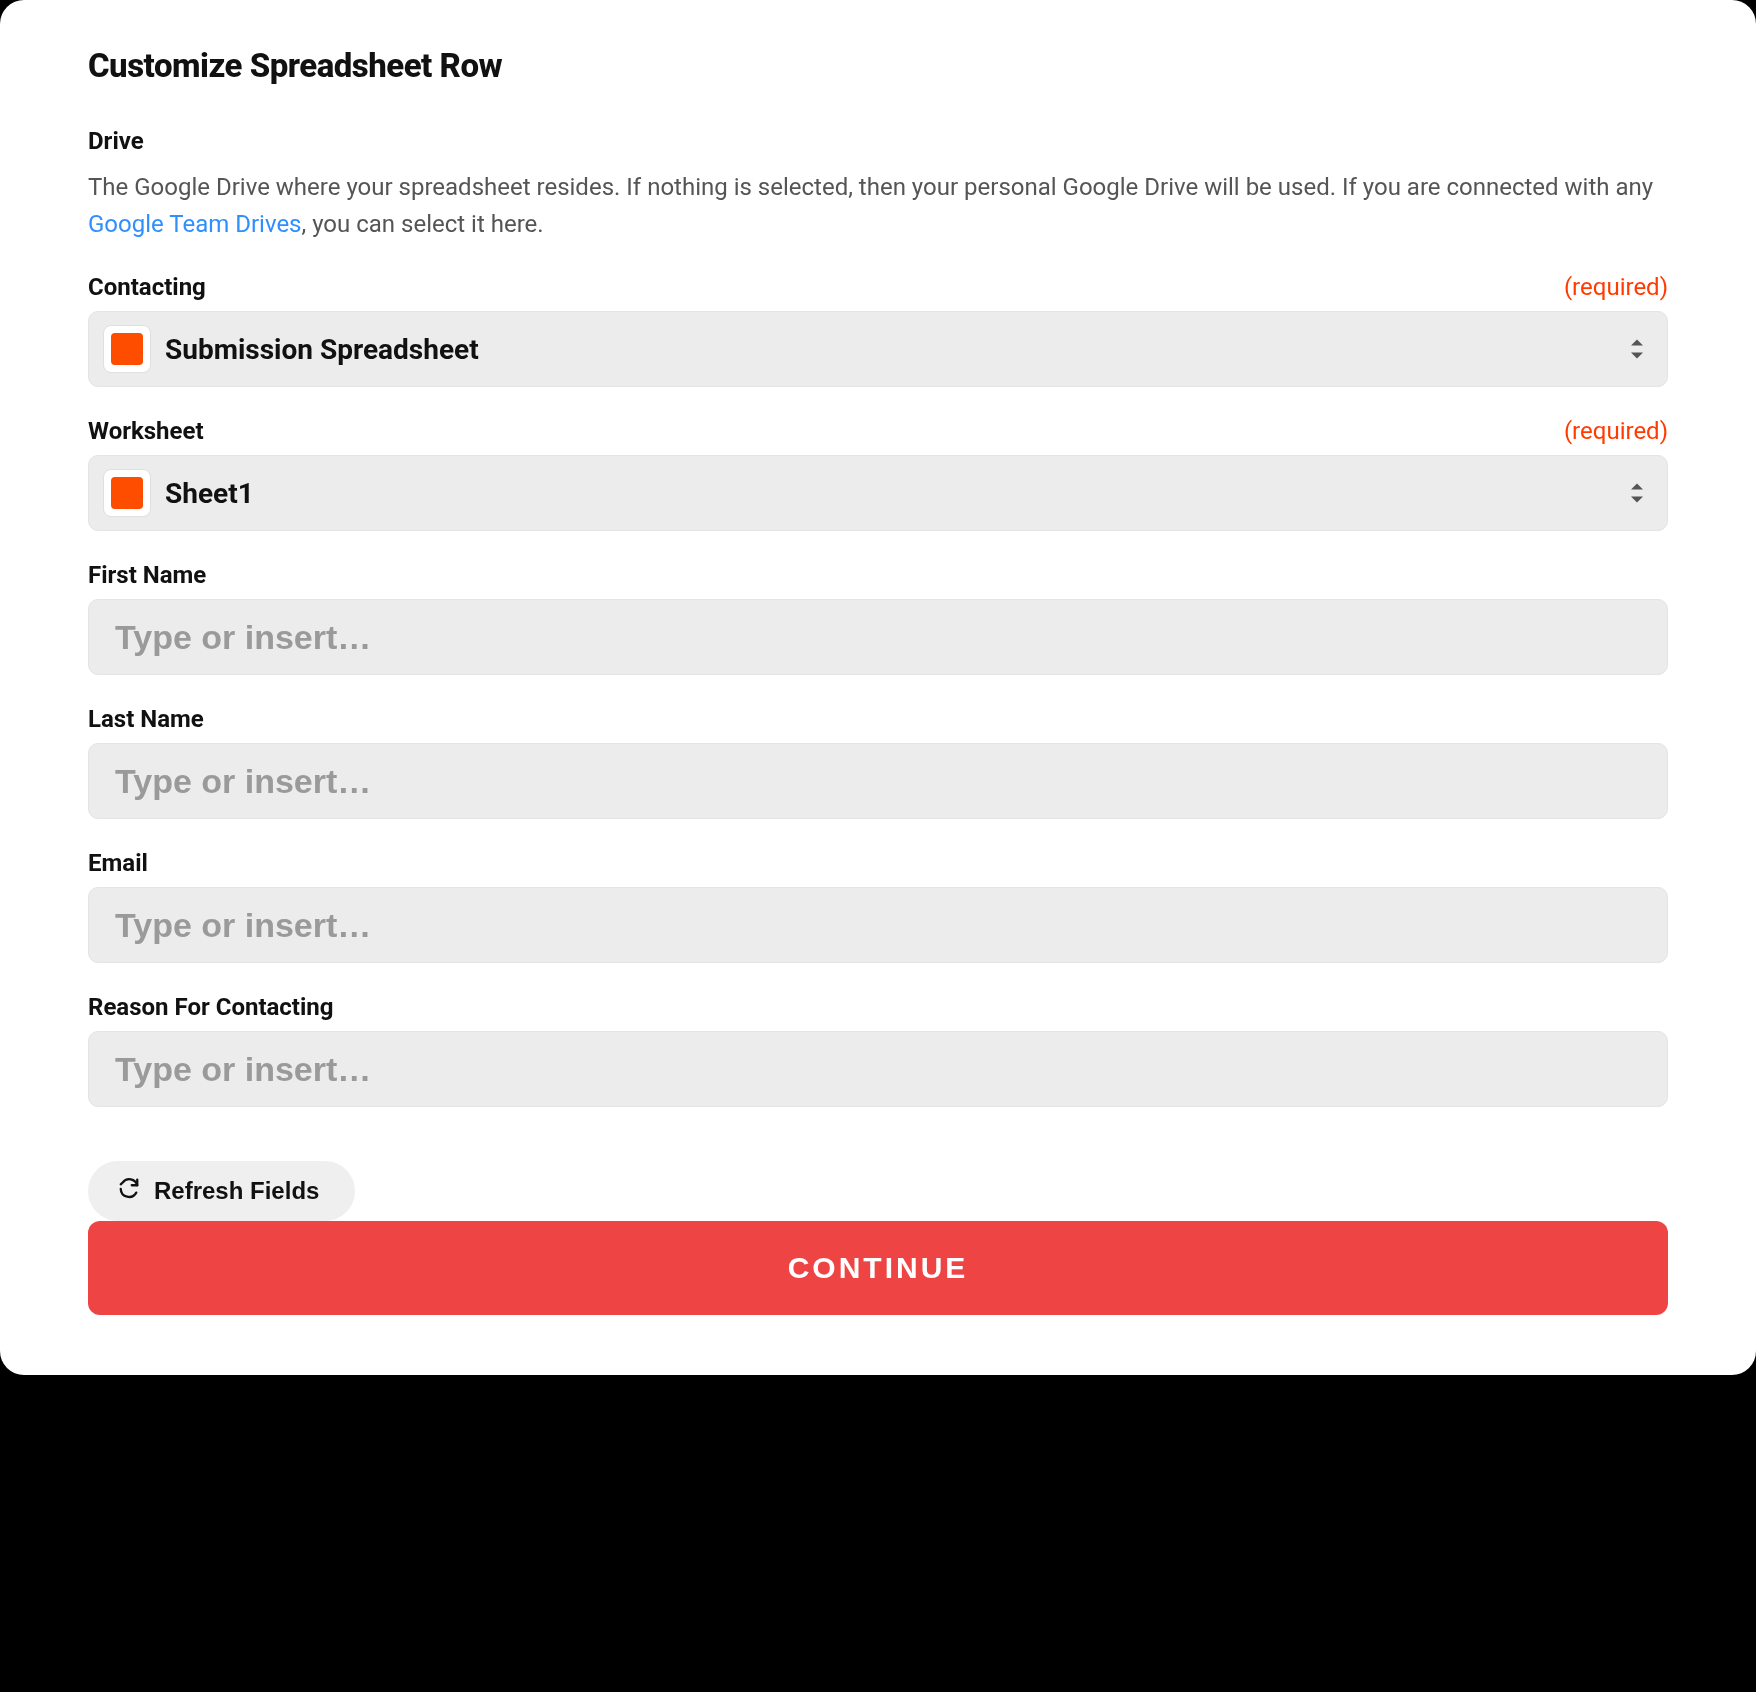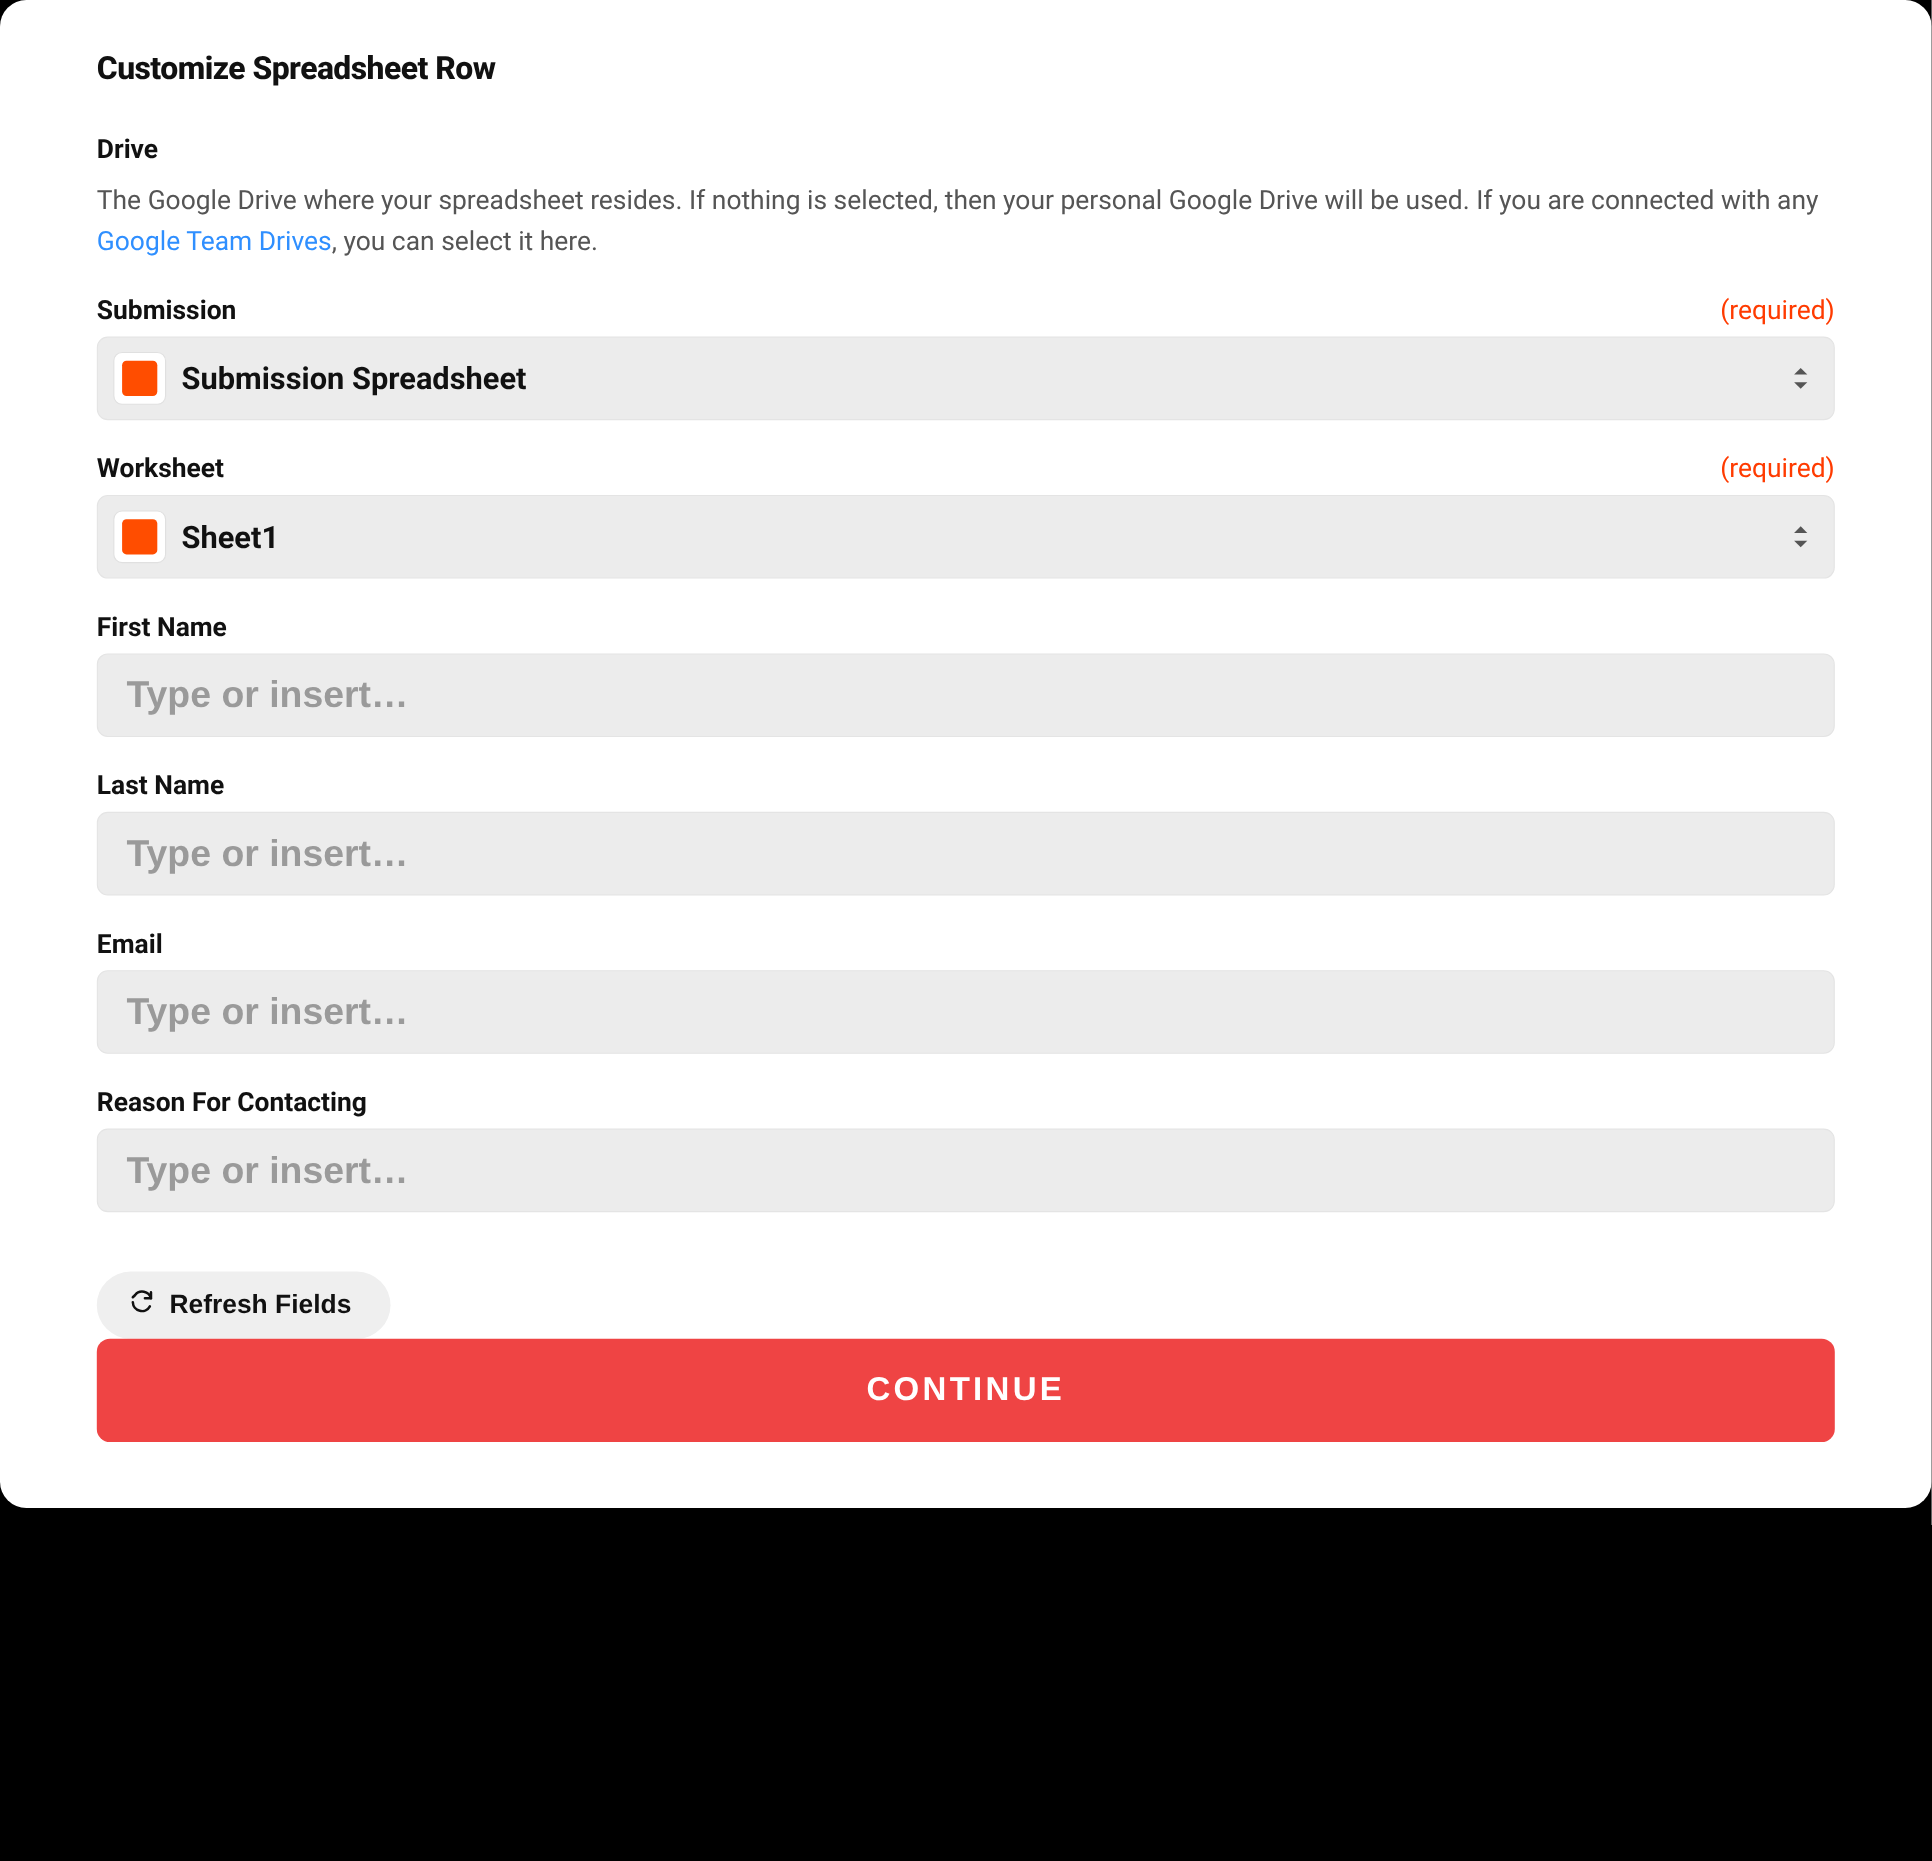--- a/index.html
+++ b/index.html
@@ -12,21 +12,21 @@
       min-height: 100vh;
       padding: 0;
     }
     .window {
       background: #fff;
       width: 1756px;
       border-radius: 24px;
       padding: 46px 88px 60px 88px;
     }
     .page-title {
-      font-size: 29px;
+      font-size: 33px;
       font-weight: 800;
       color: #111;
       margin-bottom: 42px;
       letter-spacing: -0.5px;
     }
     .field-block { margin-bottom: 30px; }
     .label-row {
       display: flex;
       justify-content: space-between;
       align-items: baseline;
@@ -142,21 +142,21 @@
       <div class="field-label">Drive</div>
     </div>
     <p class="help-text">
       <span>The Google Drive where your spreadsheet resides. If nothing is selected, then your personal Google Drive will be used. If you are connected with any </span><a href="#">Google Team Drives</a><span>, you can select it here.</span>
     </p>
   </div>
 
   
   <div class="field-block">
     <div class="label-row">
-      <div class="field-label">Submission</div>
+      <div class="field-label">Contacting</div>
       <div class="required-tag">(required)</div>
     </div>
     <div class="select-box">
       <span class="icon-badge">
           <span class="icon-badge-inner"></span>
         </span>
       <span class="select-value">Submission Spreadsheet</span>
       <span class="chevrons">
         <svg width="16" height="10" viewBox="0 0 16 10">
             <path d="M2 8 L8 2 L14 8" fill="#555"></path>

